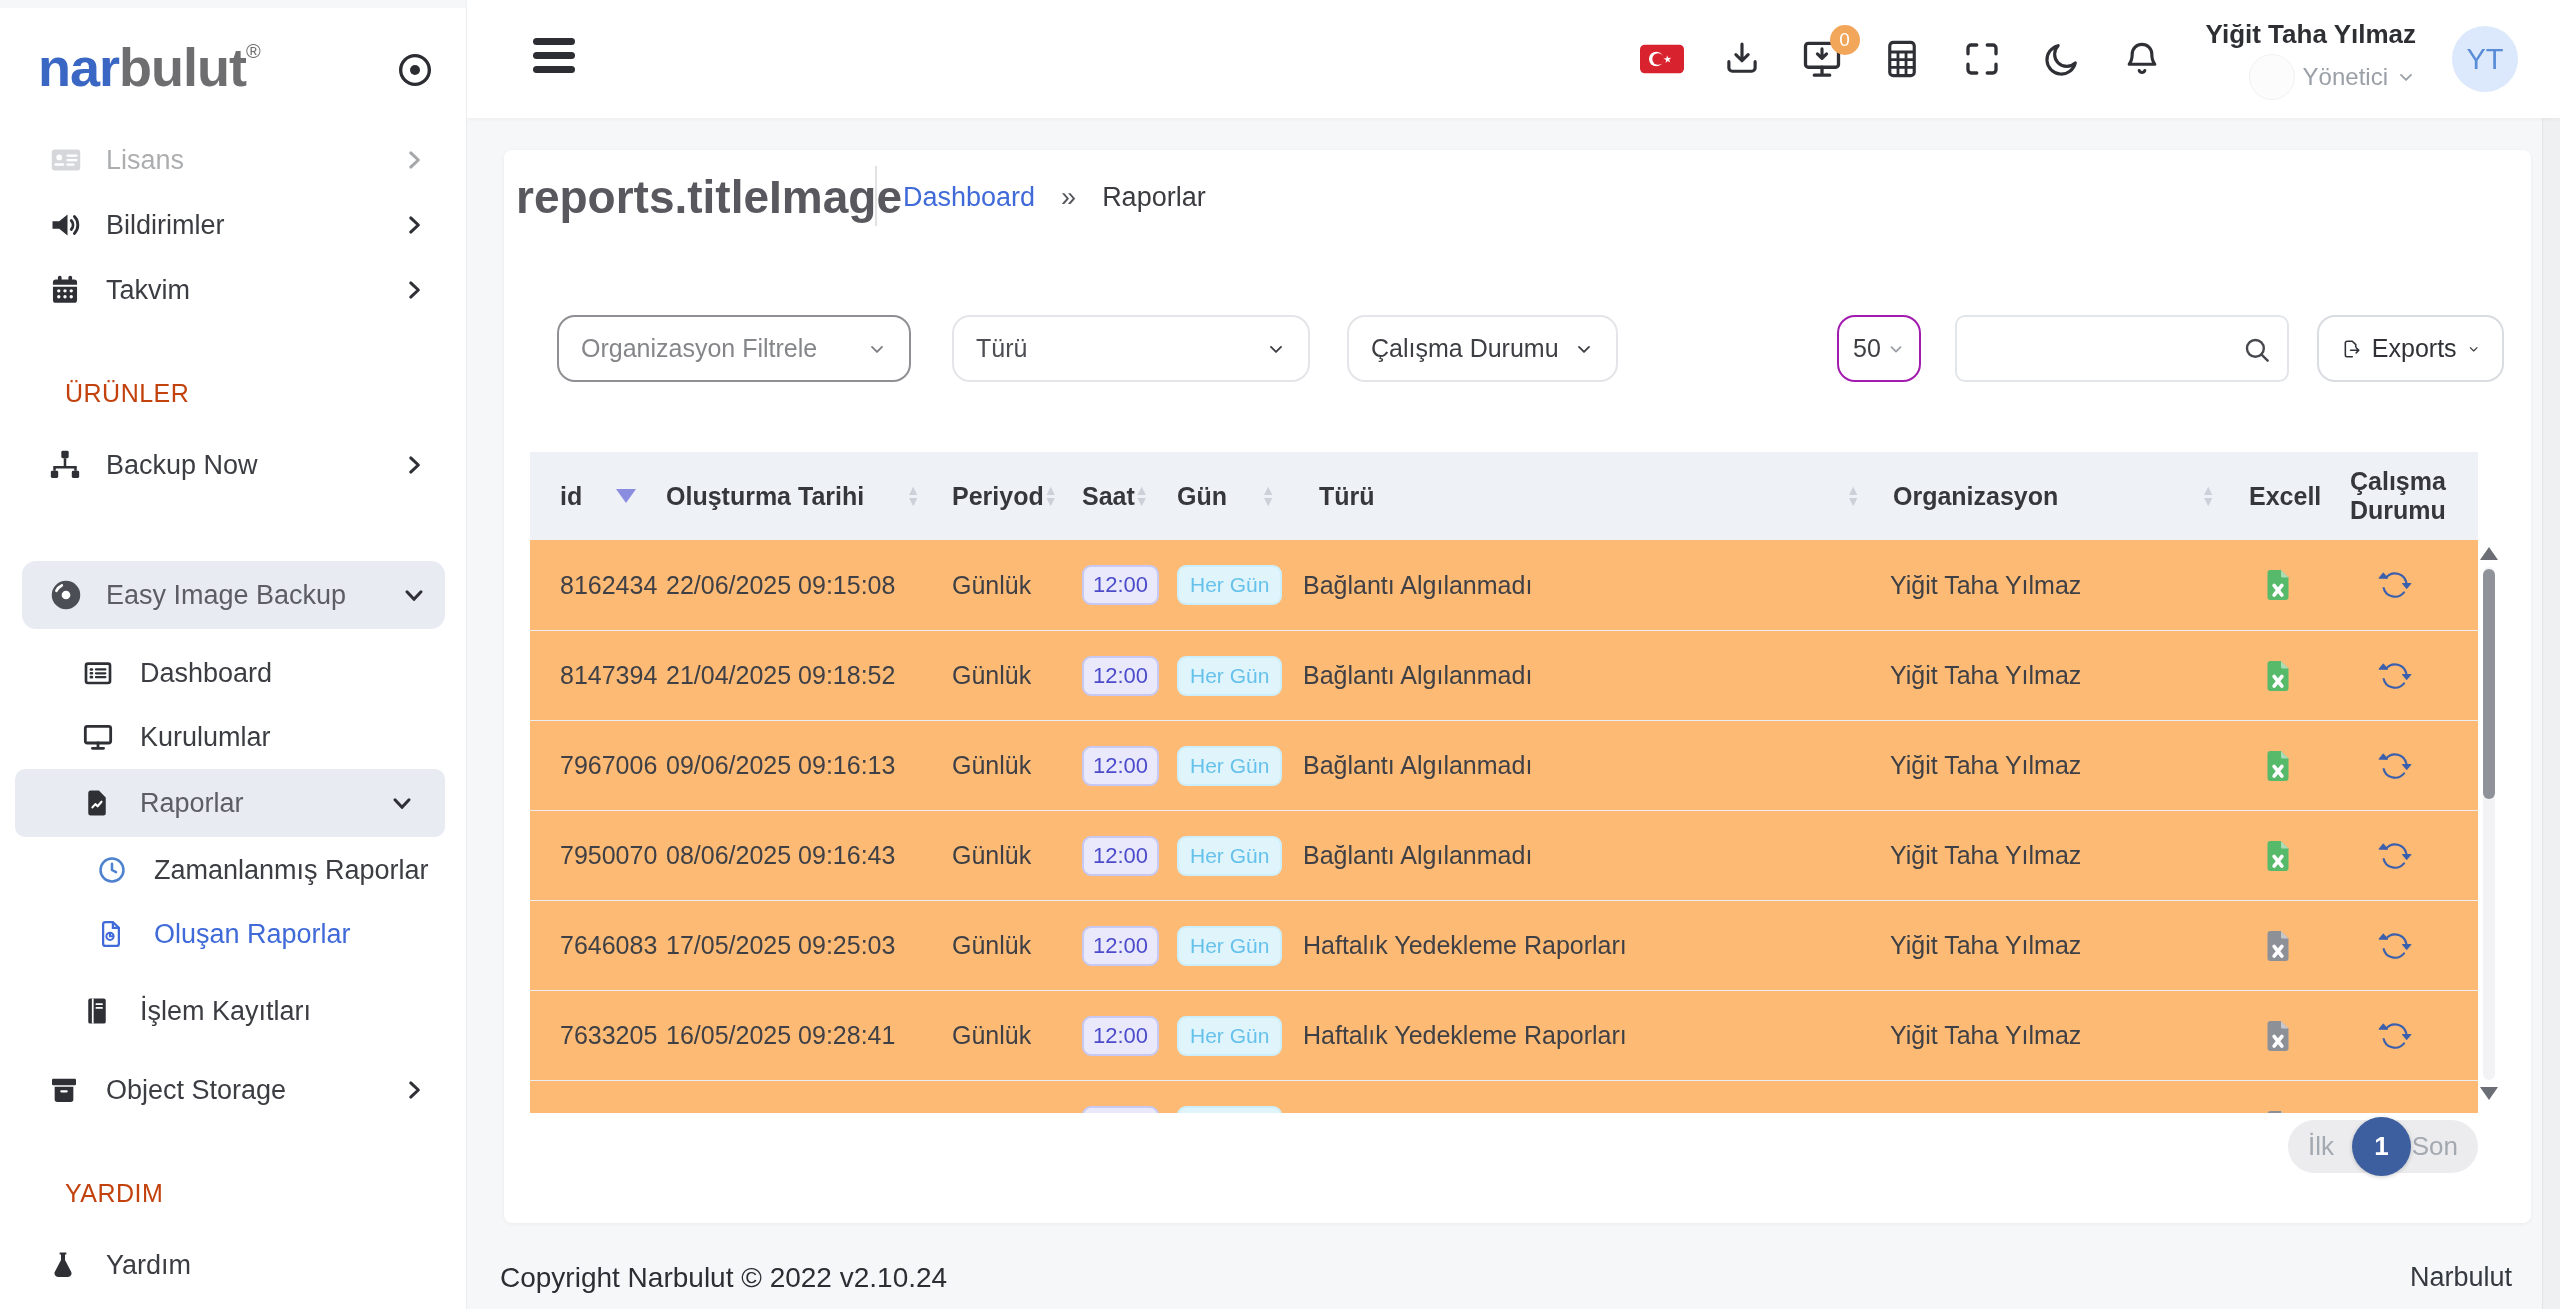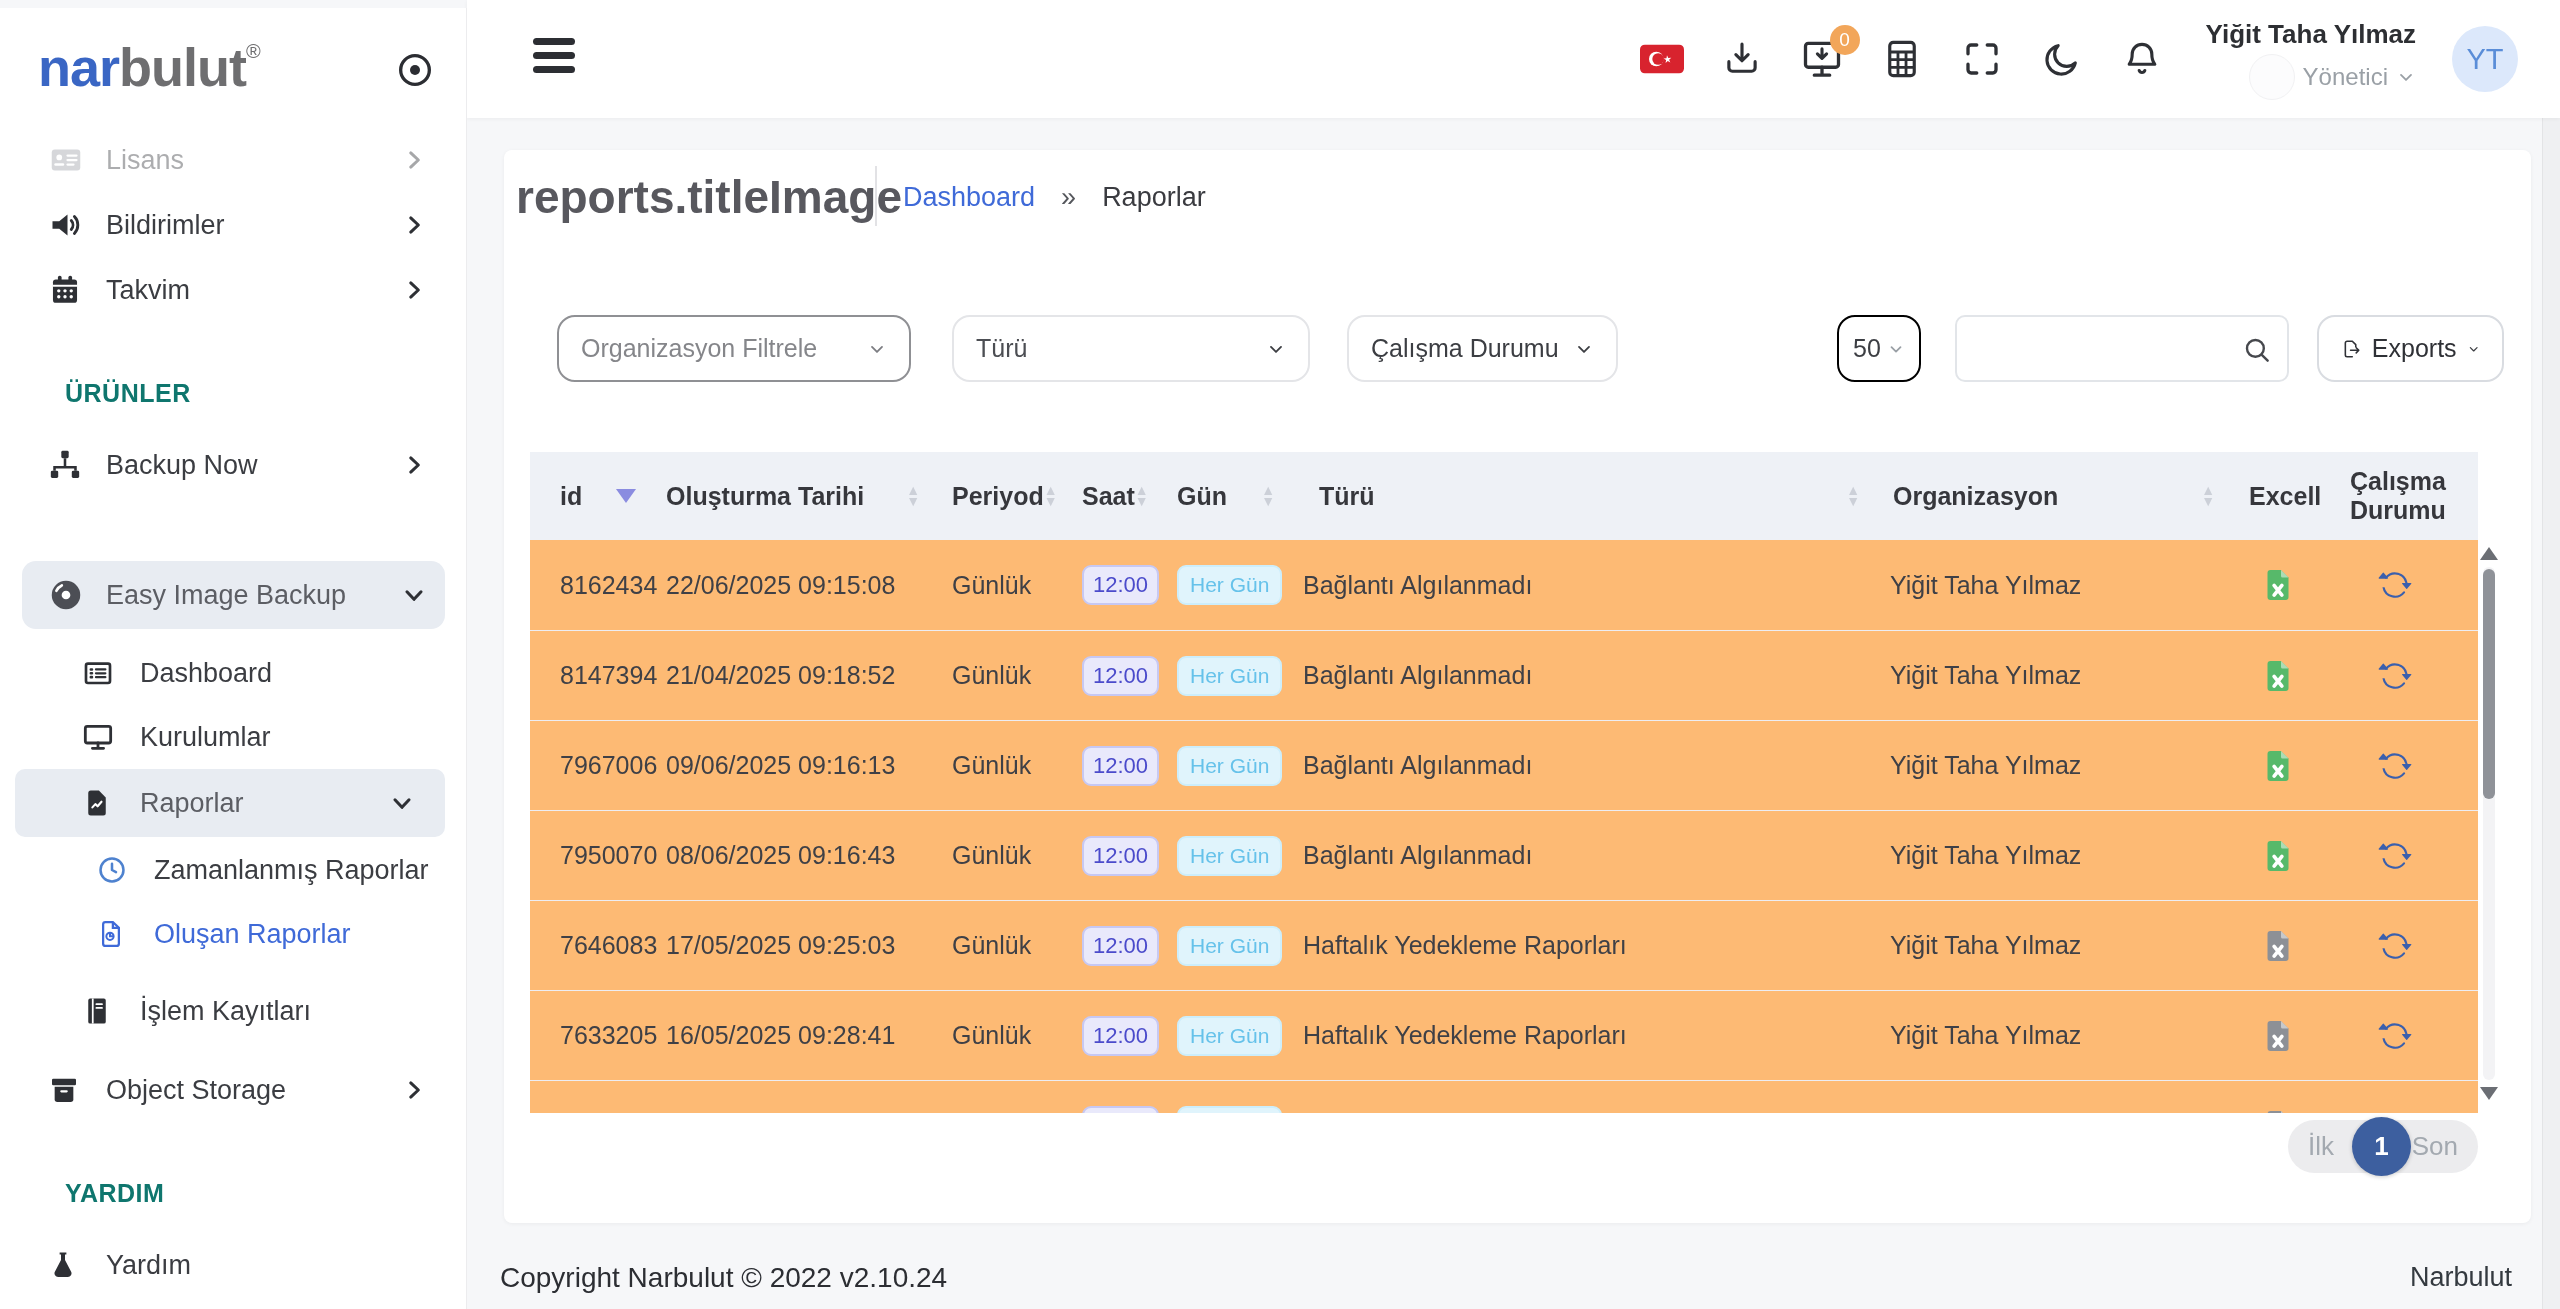--- a/index.html
+++ b/index.html
@@ -18,21 +18,21 @@
 
   .sb-item { position: absolute; left: 0; width: 467px; height: 66px; display: flex; align-items: center;
     font-size: 27px; color: #3b3d42; cursor: pointer; }
   .sb-item .ico { width: 36px; height: 36px; flex: 0 0 36px; display: flex; align-items: center; }
   .sb-item .lbl { margin-left: 22px; white-space: nowrap; }
   .lvl1 { padding-left: 48px; }
   .lvl2 { padding-left: 82px; }
   .lvl3 { padding-left: 96px; }
   .sb-item .chev-right, .sb-item .chev-down { position: absolute; right: 40px; width: 26px; height: 26px; }
   .sb-section { position: absolute; left: 65px; height: 40px; display: flex; align-items: center;
-    font-size: 25px; font-weight: bold; color: #0f766e; letter-spacing: 0.5px; }
+    font-size: 25px; font-weight: normal; color: #c2410c; letter-spacing: 0.5px; }
   .faded { opacity: 0.42; }
   .hl-round { position: absolute; left: 22px; width: 423px; height: 68px; background: #e8ecf2; border-radius: 14px; }
   .blue-lbl { color: #3f6ad8; }
 
   
   #topbar { position: absolute; left: 467px; top: 0; width: 2093px; height: 118px; background: #fff;
     box-shadow: 0 1px 4px rgba(0,0,0,0.05); z-index: 4; }
   #hamburger { position: absolute; left: 66px; top: 38px; width: 42px; height: 42px; cursor: pointer; }
   #hamburger .bar { width: 42px; height: 7px; border-radius: 3.5px; background: #2c2e33; margin-bottom: 7px; }
   #topbar-right { position: absolute; right: 42px; top: 0; height: 118px; display: flex; align-items: center; gap: 36px; }
@@ -56,21 +56,21 @@
   #breadcrumb { position: absolute; left: 399px; top: 32px; font-size: 27px; display: flex; gap: 26px; align-items: center; }
   #crumb-home { color: #3f6ad8; cursor: pointer; }
   #crumb-sep { color: #55575c; }
   #crumb-current { color: #3a3b40; }
 
   .filter-btn { position: absolute; top: 165px; height: 67px; border-radius: 18px; background: #fff;
     display: flex; align-items: center; justify-content: space-between; padding: 0 22px; font-size: 25px; cursor: pointer; }
   #f-org { left: 53px; width: 354px; border: 2px solid #8f9094; color: #85868a; }
   #f-type { left: 448px; width: 358px; border: 2px solid #e4e5e8; color: #4c4e53; }
   #f-status { left: 843px; width: 271px; border: 2px solid #e4e5e8; color: #3c3e43; }
-  #f-pagesize { left: 1333px; width: 84px; border: 2px solid #000000; color: #3c3e43; padding: 0 14px; }
+  #f-pagesize { left: 1333px; width: 84px; border: 2px solid #a21caf; color: #3c3e43; padding: 0 14px; }
   #f-search { left: 1451px; width: 334px; border: 2px solid #e2e5e9; border-radius: 10px; height: 67px;
     position: absolute; top: 165px; }
   #f-search input { width: 100%; height: 100%; border: 0; outline: none; border-radius: 10px;
     font-size: 25px; padding: 0 54px 0 18px; color: #3c3e43; background: transparent; }
   #search-ic { position: absolute; right: 14px; top: 17px; }
   #f-exports { left: 1813px; width: 187px; border: 2px solid #d9dce1; color: #2f3136; gap: 10px; justify-content: center; }
 
   
   #table { position: absolute; left: 26px; top: 302px; width: 1948px; height: 661px; overflow: hidden; }
   .t-grid { display: grid; grid-template-columns: 130px 280px 130px 95px 130px 585px 355px 85px 150px; }

